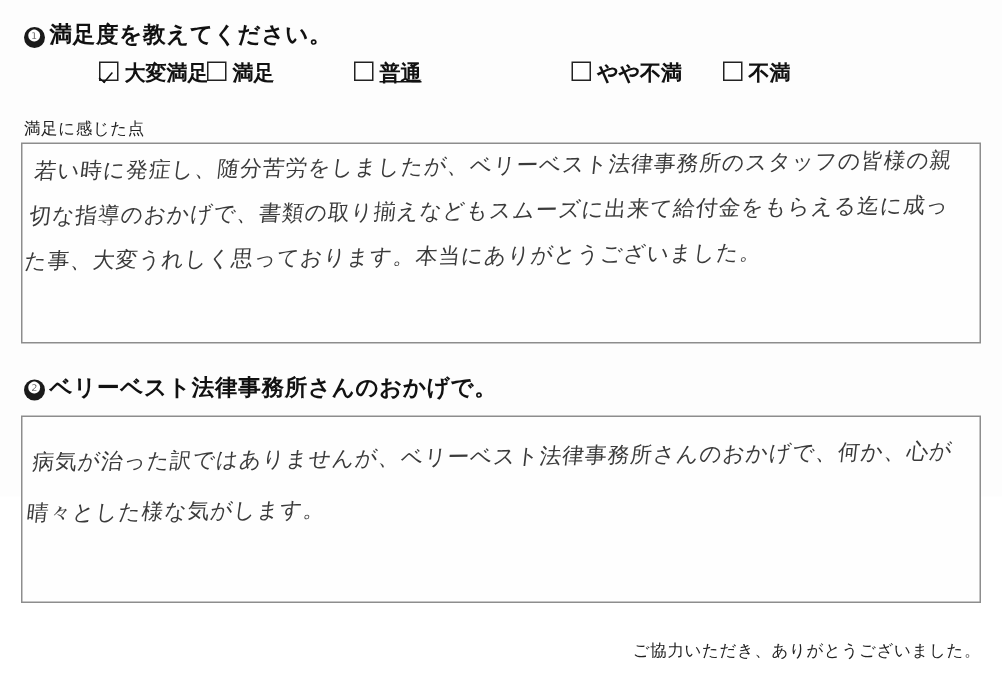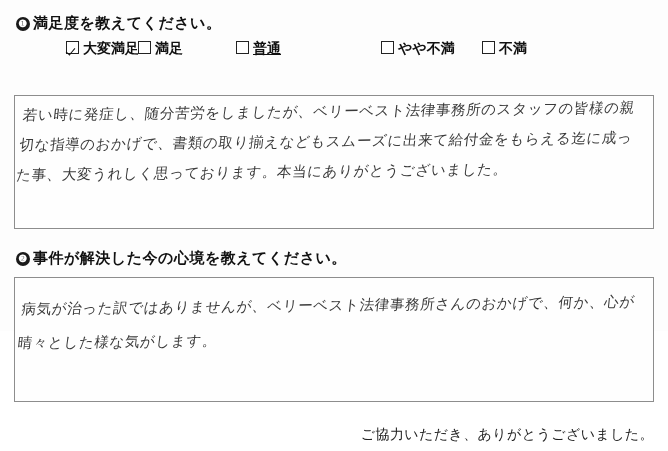--- a/index.html
+++ b/index.html
@@ -149,21 +149,21 @@
     font-weight: bold;
     letter-spacing: 0.5px;
     white-space: nowrap;
   }
 
   
   .footer {
     position: absolute;
     right: 14px;
     top: 426px;
-    font-size: 14px;
+    font-size: 11px;
     color: #222;
     letter-spacing: 0.4px;
   }
 </style>
 </head>
 <body>
 
 <div class="page">
 
   <div class="q1">
@@ -181,27 +181,28 @@
       <span class="box"></span><span>普通</span>
     </div>
     <div class="opt opt-3">
       <span class="box"></span><span>やや不満</span>
     </div>
     <div class="opt opt-4">
       <span class="box"></span><span>不満</span>
     </div>
   </div>
 
+  <div class="section-label">満足に感じた点</div>
 
   <div class="answer-box" id="answer-box-1">
     <div class="hw" id="hw-1">若い時に発症し、随分苦労をしましたが、ベリーベスト法律事務所のスタッフの皆様の親切な指導のおかげで、書類の取り揃えなどもスムーズに出来て給付金をもらえる迄に成った事、大変うれしく思っております。本当にありがとうございました。</div>
   </div>
 
   <div class="q2">
-    <span class="num-circle">❷</span><span>事件が解決した今の心境を教えてください。</span>
+    <span class="num-circle">❷</span><span>ベリーベスト法律事務所さんのおかげで。</span>
   </div>
 
   <div class="answer-box" id="answer-box-2">
     <div class="hw" id="hw-2">病気が治った訳ではありませんが、ベリーベスト法律事務所さんのおかげで、何か、心が晴々とした様な気がします。</div>
   </div>
 
   <div class="footer">ご協力いただき、ありがとうございました。</div>
 
 </div>
 

